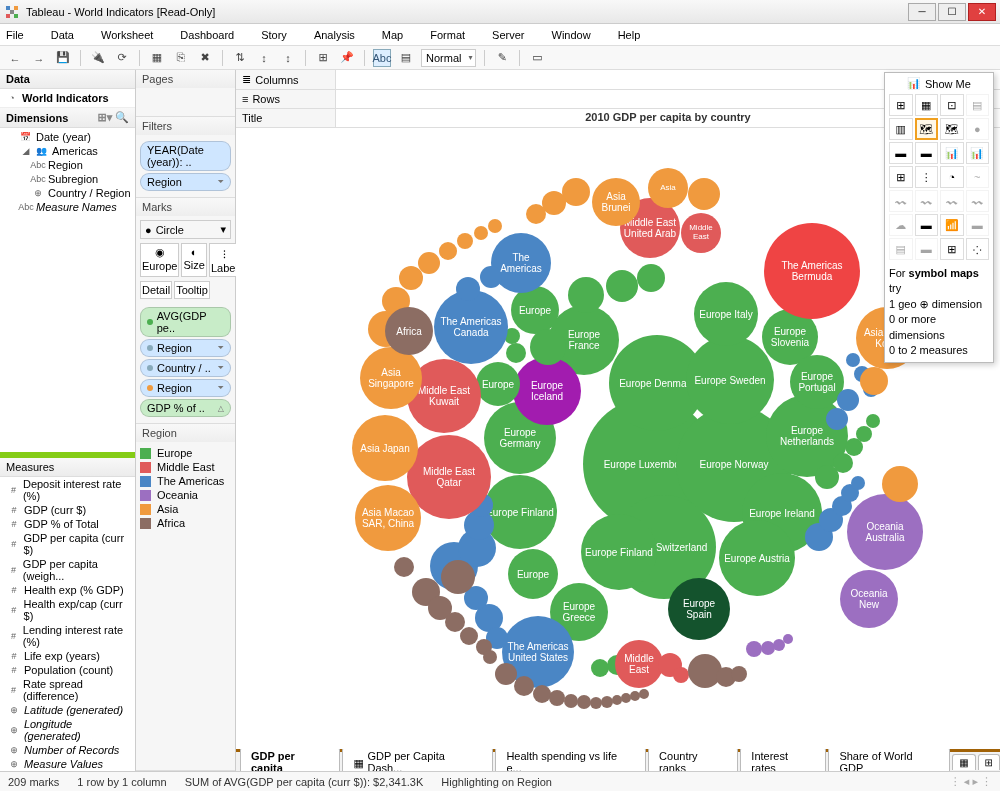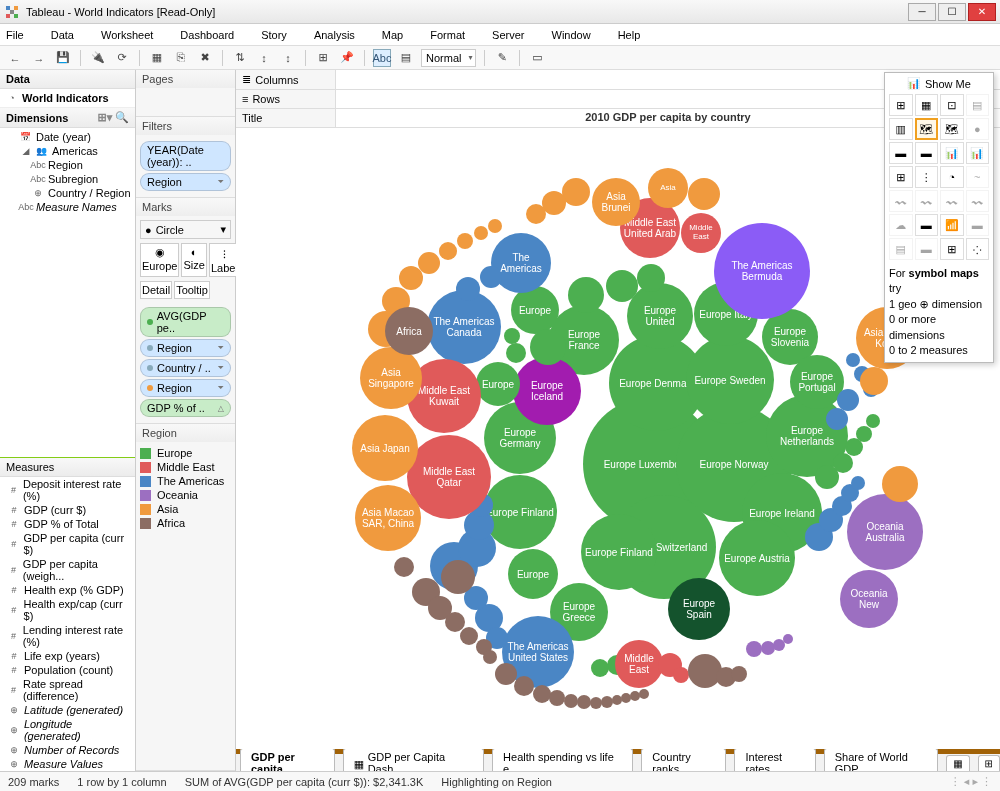--- a/index.html
+++ b/index.html
@@ -19,21 +19,21 @@
 .tb-sel::after{content:"▾";position:absolute;right:3px;font-size:8px;color:#666;}
 .main { flex:1; display:flex; min-height:0;}
 .left { width:136px; background:#fff; border-right:1px solid #ccc; display:flex; flex-direction:column;}
 .panel-hdr{background:linear-gradient(#f8f8f8,#ececec);padding:3px 6px;font-weight:bold;border-bottom:1px solid #ddd;display:flex;align-items:center;}
 .left-hdr-icons{margin-left:auto;display:flex;gap:3px;font-size:9px;color:#888;}
 .left-label{padding:3px 6px;font-weight:600;border-bottom:1px solid #eee; display:flex; align-items:center; gap:4px;}
 .tree{padding:2px 0;}
 .tree-item{padding:1px 2px 1px 20px;display:flex;align-items:center;gap:4px;cursor:pointer;}
 .tree-item.sub{padding-left:32px;}
 .ico{width:12px;height:12px;display:inline-flex;align-items:center;justify-content:center;font-size:9px;color:#666;}
-.measures{border-top:1px solid #84cc16;}
+.measures{border-top:6px solid #84cc16;}
 .measure-item{padding:1px 4px 1px 8px;display:flex;align-items:center;gap:4px;cursor:pointer;}
 .measure-item em{font-style:italic;}
 .cards-col{width:100px;background:#f6f6f6;border-right:1px solid #ccc;display:flex;flex-direction:column;}
 .card{border-bottom:1px solid #ddd;}
 .card-hdr{background:linear-gradient(#f8f8f8,#eee);padding:3px 6px;font-weight:normal;color:#444;}
 .card-body{padding:4px;}
 .pill{border-radius:9px;padding:2px 6px;margin:2px 0;font-size:10px;display:flex;align-items:center;border:1px solid rgba(0,0,0,0.15);cursor:pointer;}
 .pill.blue{background:#cfe6ff;}
 .pill.green{background:#c8ecc8;}
 .pill .ind{width:6px;height:6px;border-radius:50%;margin-right:4px;}
@@ -45,21 +45,21 @@
 .legend-sw{display:flex;align-items:center;gap:6px;padding:1px 0;}
 .sw{width:11px;height:11px;}
 .center{flex:1;display:flex;flex-direction:column;background:#fff;min-width:0;}
 .shelves{}
 .shelf{display:flex;border-bottom:1px solid #ddd;}
 .shelf-lbl{width:100px;padding:3px 6px;background:#f6f6f6;border-right:1px solid #ddd;display:flex;align-items:center;gap:4px;}
 .shelf-drop{flex:1;padding:2px 6px;}
 .title-row .shelf-drop{font-weight:bold;font-size:11px;text-align:center;color:#333;}
 .viz{flex:1;position:relative;overflow:hidden;background:#fff;}
 .bubble{position:absolute;border-radius:50%;display:flex;align-items:center;justify-content:center;text-align:center;color:#fff;font-size:10px;line-height:1.1;padding:2px;cursor:pointer;}
-.tabs{display:flex;align-items:center;background:#f2f2f2;border-top:5px solid #a16207;height:22px;padding-left:4px;gap:8px;}
+.tabs{display:flex;align-items:center;background:#f2f2f2;border-top:3px solid #a16207;height:22px;padding-left:4px;gap:2px;}
 .tab{border:1px solid #bbb;border-bottom:none;background:#fff;padding:2px 10px;border-radius:3px 3px 0 0;cursor:pointer;font-size:10px;display:flex;align-items:center;gap:4px;}
 .tab.active{font-weight:bold;}
 .tab .tic{width:10px;height:10px;}
 .status{height:20px;background:#f8f8f8;border-top:1px solid #ccc;display:flex;align-items:center;padding:0 8px;gap:18px;font-size:10px;color:#333;}
 .showme{position:absolute;right:6px;top:72px;width:110px;background:#fff;border:1px solid #bbb;box-shadow:2px 2px 6px rgba(0,0,0,.2);padding:4px;}
 .showme-hdr{display:flex;align-items:center;justify-content:center;gap:4px;padding-bottom:4px;}
 .sm-grid{display:grid;grid-template-columns:repeat(4,1fr);gap:2px;}
 .sm-cell{height:22px;border:1px solid #ddd;display:flex;align-items:center;justify-content:center;cursor:pointer;}
 .sm-cell.sel{border:2px solid #f0a020;background:#fff8e8;}
 .sm-cell.dis{opacity:.35;}
@@ -381,21 +381,20 @@
         <div class="bubble" style="left: 373px; top: 207px; width: 96px; height: 96px; background: rgb(76, 175, 80);">Europe Denmark</div>
         <div class="bubble" style="left: 450px; top: 208px; width: 88px; height: 88px; background: rgb(76, 175, 80);">Europe Sweden</div>
         <div class="bubble" style="left: 530px; top: 267px; width: 82px; height: 82px; background: rgb(76, 175, 80);">Europe Netherlands</div>
         <div class="bubble" style="left: 506px; top: 345px; width: 80px; height: 80px; background: rgb(76, 175, 80);">Europe Ireland</div>
         <div class="bubble" style="left: 483px; top: 392px; width: 76px; height: 76px; background: rgb(76, 175, 80);">Europe Austria</div>
         <div class="bubble" style="left: 345px; top: 386px; width: 76px; height: 76px; background: rgb(76, 175, 80);">Europe Finland</div>
         <div class="bubble" style="left: 247px; top: 347px; width: 74px; height: 74px; background: rgb(76, 175, 80);">Europe Finland</div>
         <div class="bubble" style="left: 248px; top: 274px; width: 72px; height: 72px; background: rgb(76, 175, 80);">Europe Germany</div>
         <div class="bubble" style="left: 313px; top: 177px; width: 70px; height: 70px; background: rgb(76, 175, 80);">Europe France</div>
         <div class="bubble" style="left: 277px; top: 229px; width: 68px; height: 68px; background: #a21caf;">Europe Iceland</div>
-        <div class="bubble" style="left: 391px; top: 155px; width: 66px; height: 66px; background: rgb(76, 175, 80);">Europe United</div>
         <div class="bubble" style="left: 458px; top: 154px; width: 64px; height: 64px; background: rgb(76, 175, 80);">Europe Italy</div>
         <div class="bubble" style="left: 432px; top: 450px; width: 62px; height: 62px; background: #14532d;">Europe Spain</div>
         <div class="bubble" style="left: 314px; top: 455px; width: 58px; height: 58px; background: rgb(76, 175, 80);">Europe Greece</div>
         <div class="bubble" style="left: 526px; top: 181px; width: 56px; height: 56px; background: rgb(76, 175, 80);">Europe Slovenia</div>
         <div class="bubble" style="left: 554px; top: 227px; width: 54px; height: 54px; background: rgb(76, 175, 80);">Europe Portugal</div>
         <div class="bubble" style="left: 272px; top: 421px; width: 50px; height: 50px; background: rgb(76, 175, 80);">Europe</div>
         <div class="bubble" style="left: 275px; top: 158px; width: 48px; height: 48px; background: rgb(76, 175, 80);">Europe</div>
         <div class="bubble" style="left: 240px; top: 234px; width: 44px; height: 44px; background: rgb(76, 175, 80);">Europe</div>
         <div class="bubble" style="left: 294px; top: 201px; width: 36px; height: 36px; background: rgb(76, 175, 80);"></div>
         <div class="bubble" style="left: 332px; top: 149px; width: 36px; height: 36px; background: rgb(76, 175, 80);"></div>
@@ -403,22 +402,22 @@
         <div class="bubble" style="left: 401px; top: 136px; width: 28px; height: 28px; background: rgb(76, 175, 80);"></div>
         <div class="bubble" style="left: 579px; top: 337px; width: 24px; height: 24px; background: rgb(76, 175, 80);"></div>
         <div class="bubble" style="left: 597px; top: 325px; width: 20px; height: 20px; background: rgb(76, 175, 80);"></div>
         <div class="bubble" style="left: 609px; top: 310px; width: 18px; height: 18px; background: rgb(76, 175, 80);"></div>
         <div class="bubble" style="left: 620px; top: 298px; width: 16px; height: 16px; background: rgb(76, 175, 80);"></div>
         <div class="bubble" style="left: 630px; top: 286px; width: 14px; height: 14px; background: rgb(76, 175, 80);"></div>
         <div class="bubble" style="left: 270px; top: 215px; width: 20px; height: 20px; background: rgb(76, 175, 80);"></div>
         <div class="bubble" style="left: 268px; top: 200px; width: 16px; height: 16px; background: rgb(76, 175, 80);"></div>
         <div class="bubble" style="left: 371px; top: 527px; width: 20px; height: 20px; background: rgb(76, 175, 80);"></div>
         <div class="bubble" style="left: 355px; top: 531px; width: 18px; height: 18px; background: rgb(76, 175, 80);"></div>
-        <div class="bubble" style="left: 478px; top: 95px; width: 96px; height: 96px; background: #8b5cf6;">The Americas Bermuda</div>
-        <div class="bubble" style="left: 191px; top: 162px; width: 74px; height: 74px; background: rgb(74, 134, 197);">The Americas Canada</div>
+        <div class="bubble" style="left: 528px; top: 95px; width: 96px; height: 96px; background: #ef4444;">The Americas Bermuda</div>
+        <div class="bubble" style="left: 198px; top: 162px; width: 74px; height: 74px; background: rgb(74, 134, 197);">The Americas Canada</div>
         <div class="bubble" style="left: 266px; top: 488px; width: 72px; height: 72px; background: rgb(74, 134, 197);">The Americas United States</div>
         <div class="bubble" style="left: 255px; top: 105px; width: 60px; height: 60px; background: rgb(74, 134, 197);">The Americas</div>
         <div class="bubble" style="left: 220px; top: 149px; width: 24px; height: 24px; background: rgb(74, 134, 197);"></div>
         <div class="bubble" style="left: 601px; top: 261px; width: 22px; height: 22px; background: rgb(74, 134, 197);"></div>
         <div class="bubble" style="left: 590px; top: 280px; width: 22px; height: 22px; background: rgb(74, 134, 197);"></div>
         <div class="bubble" style="left: 244px; top: 138px; width: 22px; height: 22px; background: rgb(74, 134, 197);"></div>
         <div class="bubble" style="left: 194px; top: 414px; width: 48px; height: 48px; background: rgb(74, 134, 197);"></div>
         <div class="bubble" style="left: 222px; top: 401px; width: 38px; height: 38px; background: rgb(74, 134, 197);"></div>
         <div class="bubble" style="left: 228px; top: 382px; width: 30px; height: 30px; background: rgb(74, 134, 197);"></div>
         <div class="bubble" style="left: 233px; top: 365px; width: 24px; height: 24px; background: rgb(74, 134, 197);"></div>

